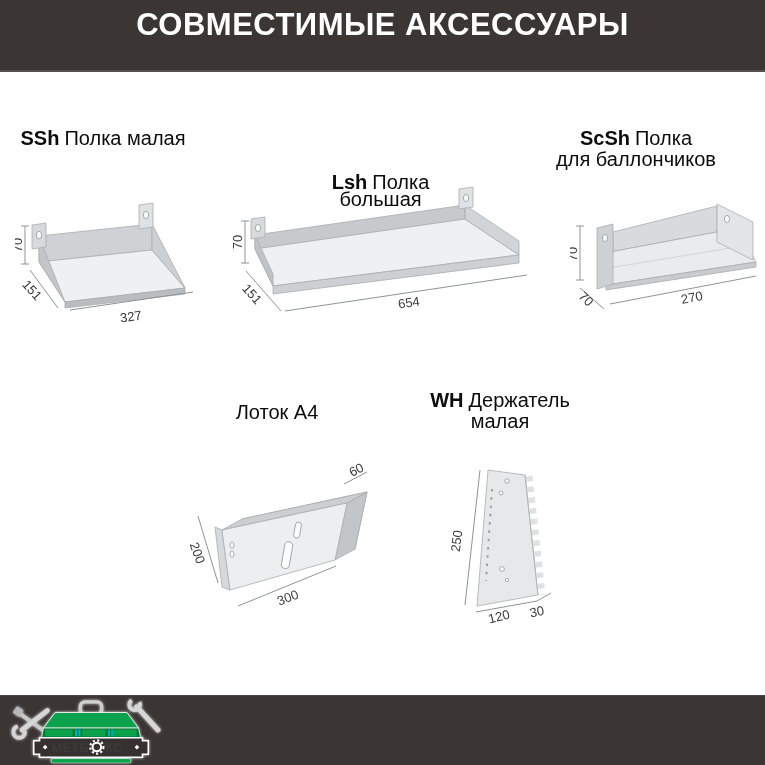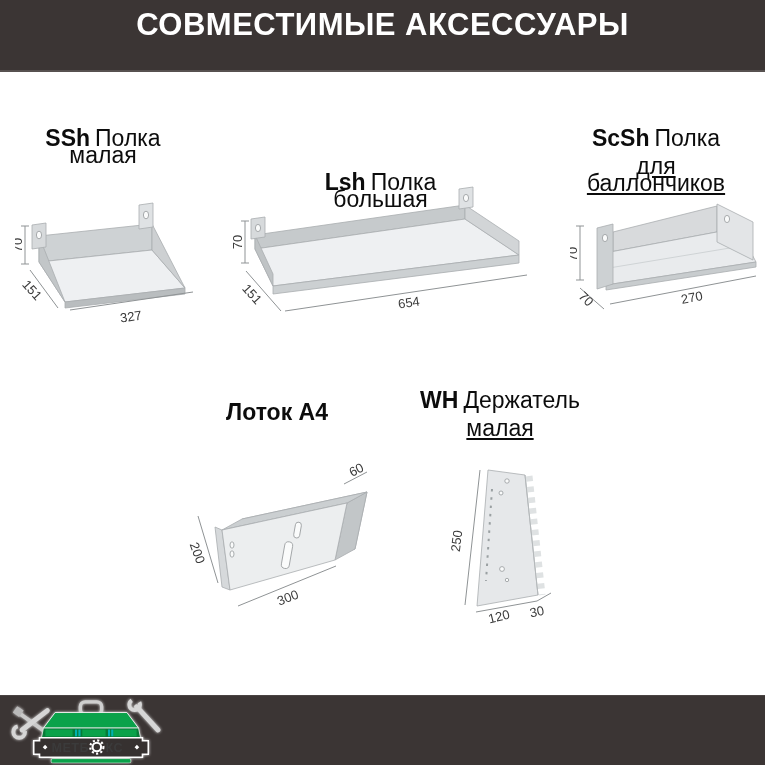--- a/index.html
+++ b/index.html
@@ -6,25 +6,25 @@
   .page{position:relative;width:765px;height:765px;background:#ffffff;overflow:hidden;
         font-family:"Liberation Sans", sans-serif;}
   
   .bar{position:absolute;left:0;width:765px;background:#3b3534;}
   .bar.top{top:0;height:70px;border-bottom:2px solid #575150;}
   .bar.bottom{top:695px;height:70px;border-top:1px solid #4a4443;}
   .page-title{position:absolute;left:0;top:0;width:765px;height:50px;
         display:flex;align-items:center;justify-content:center;
         color:#ffffff;font-size:31px;font-weight:700;letter-spacing:.5px;}
   
-  .plabel{position:absolute;text-align:center;color:#0c0c0c;font-size:23px;line-height:17px;}
+  .plabel{position:absolute;text-align:center;color:#0c0c0c;font-size:20px;line-height:17px;}
   .plabel .code{font-weight:700;}
   .plabel .code:not(:empty){margin-right:5px;}
-  .plabel.allbold .pname{font-weight:700;}
-  .plabel .l2{margin-top:11px;text-decoration:underline;}
+  .plabel.allbold .pname{font-weight:400;}
+  .plabel .l2{margin-top:4px;}
   
   svg{position:absolute;}
   svg text{font-family:"Liberation Sans", sans-serif;font-size:13px;fill:#3b3b3b;}
   .part{stroke:#a9adb0;stroke-width:.8;}
   .dim{stroke:#8f9395;stroke-width:1;fill:none;}
   .hole{fill:#fafbfb;stroke:#96999c;stroke-width:.8;}
   .logo-svg{filter:drop-shadow(0 0 1.5px rgba(255,255,255,.85));}
 </style>
 </head>
 <body>
@@ -33,21 +33,21 @@
 
   <div class="bar top"></div>
   <div class="page-title">СОВМЕСТИМЫЕ АКСЕССУАРЫ</div>
 
   <div class="plabel" style="left:18px;top:130px;width:170px;">
     <div class="l1"><span class="code">SSh</span><span class="pname">Полка малая</span></div>
   </div>
   <div class="plabel" style="left:288px;top:130px;width:185px;margin-top:44px;">
     <div class="l1"><span class="code">Lsh</span><span class="pname">Полка большая</span></div>
   </div>
-  <div class="plabel" style="left:572px;top:130px;width:168px;">
+  <div class="plabel" style="left:552px;top:130px;width:168px;">
     <div class="l1"><span class="code">ScSh</span><span class="pname">Полка</span></div>
     <div class="l2">для баллончиков</div>
   </div>
   <div class="plabel allbold" style="left:194px;top:404px;width:166px;">
     <div class="l1"><span class="code"></span><span class="pname">Лоток А4</span></div>
   </div>
   <div class="plabel" style="left:414px;top:392px;width:172px;">
     <div class="l1"><span class="code">WH</span><span class="pname">Держатель</span></div>
     <div class="l2">малая</div>
   </div>

